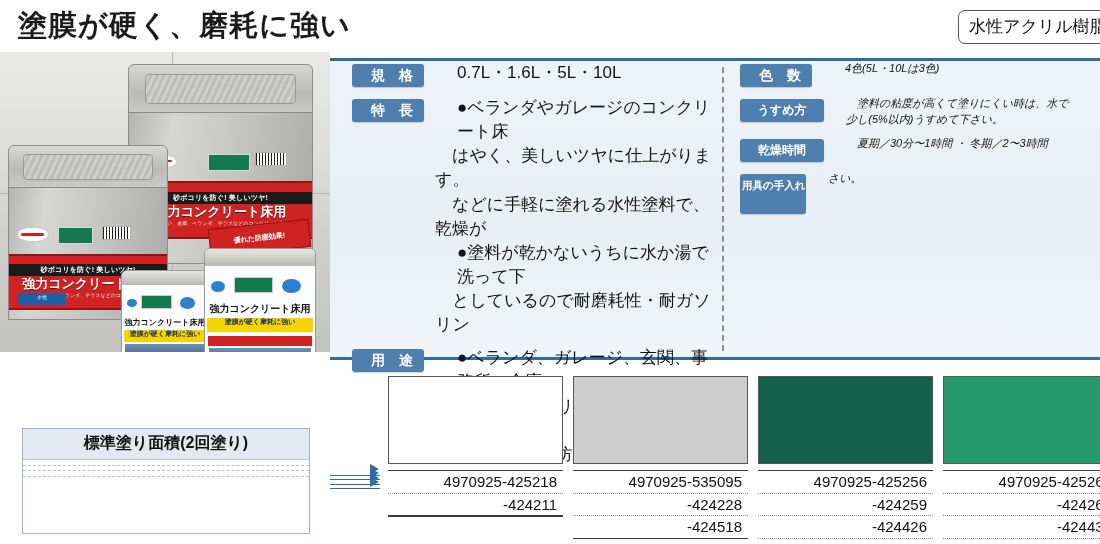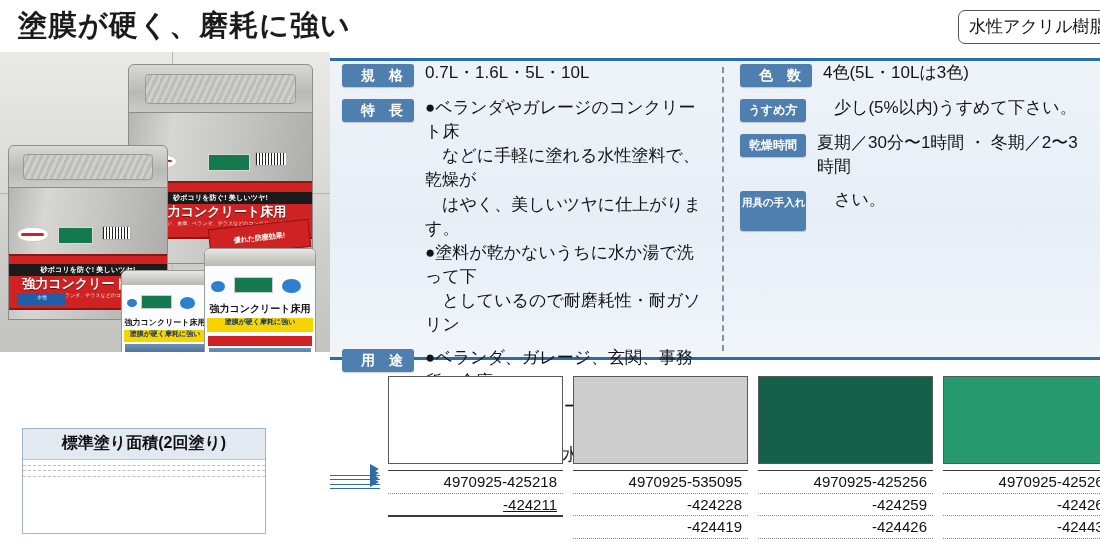--- a/index.html
+++ b/index.html
@@ -107,40 +107,40 @@
     position:absolute;left:330px;top:58px;width:770px;height:302px;
     background:linear-gradient(180deg,#eef3f8 0%,#e7eef6 55%,#f1f5fa 100%);
     border-top:3px solid #2d6ca6;border-bottom:3px solid #2d6ca6;
     box-sizing:border-box;
   }
   .spec-divider{
     position:absolute;left:392px;top:6px;bottom:6px;width:0;
     border-left:2px dashed #7e93a8;
   }
   .col{position:absolute;top:0;}
-  .col-l{left:12px;width:368px;}
+  .col-l{left:22px;width:368px;}
   .col-r{left:410px;width:348px;}
   .row{display:flex;align-items:flex-start;margin-bottom:9px;}
   .lbl{
     flex:0 0 auto;background:#4f7fae;color:#fff;border-radius:3px;
     font-size:14px;font-weight:700;line-height:1;
     padding:4px 5px 5px;text-align:center;margin-top:3px;
     box-shadow:0 1px 1px rgba(0,0,0,.18);white-space:nowrap;
   }
   .lbl.w2{width:62px;letter-spacing:14px;text-indent:14px;}
-  .lbl.w4{width:62px;font-size:12px;padding:5px 2px 6px;}
+  .lbl.w4{width:62px;font-size:12px;padding:5px 11px 6px;}
   .lbl.w5{width:62px;font-size:10.5px;padding:6px 2px 23px;}
   .val{margin-left:11px;font-size:17px;line-height:1.42;color:#141414;}
-  .val .bullet-line{display:block;}
+  .val .bullet-line{display:block;margin-left:22px;}
   .val .ind{display:block;text-indent:1em;}
-  .col-r .val{font-size:17px;}
+  .col-r .val{font-size:11px;font-style:italic;}
 
   
   .coverage{
-    position:absolute;left:22px;top:428px;width:244px;height:106px;
+    position:absolute;left:22px;top:428px;width:288px;height:106px;
     border:1px solid #9fb4c8;background:#fff;box-sizing:border-box;
   }
   .coverage .chead{
     background:#e2e9f0;border-bottom:1px solid #b9c7d6;
     font-size:16px;font-weight:700;text-align:center;padding:4px 0 5px;color:#111;
   }
   .coverage .crow{
     display:flex;justify-content:flex-end;align-items:baseline;
     font-size:13.5px;padding:2.5px 10px 2px 0;color:#111;white-space:nowrap;
     border-bottom:1px dashed #bfbfbf;
@@ -171,21 +171,21 @@
   }
   .swatch.light{color:#1a1a1a;}
   .swatch.dark{color:#ffffff;}
   .codes{margin-top:6px;}
   .code{
     font-size:15px;text-align:right;color:#111;padding:1px 6px 1px 0;
     line-height:1.3;white-space:nowrap;min-height:19px;box-sizing:border-box;
   }
   .code.solid-top{border-top:1.6px solid #3a3a3a;}
   .code.dash{border-top:1.5px dotted #8a8a8a;}
-  .code.solid-bot{border-bottom:1.6px solid #3a3a3a;text-decoration:underline;}
+  .code.solid-bot{border-bottom:1.6px solid #3a3a3a;}
   .code.blank{color:transparent;}
 </style>
 </head>
 <body>
 
 <div class="page">
 
   <div class="headline">塗膜が硬く、磨耗に強い</div>
   <div class="type-badge">水性アクリル樹脂塗料</div>
 
@@ -256,22 +256,22 @@
         <div class="row">
           <div class="lbl w2">規格</div>
           <div class="val">
             <span class="bullet-line">0.7L・1.6L・5L・10L</span>
           </div>
         </div>
         <div class="row">
           <div class="lbl w2">特長</div>
           <div class="val">
             <span class="bullet-line">●ベランダやガレージのコンクリート床</span>
+            <span class="ind">はやく、美しいツヤに仕上がります。</span>
             <span class="ind">などに手軽に塗れる水性塗料で、乾燥が</span>
-            <span class="ind">はやく、美しいツヤに仕上がります。</span>
             <span class="bullet-line">●塗料が乾かないうちに水か湯で洗って下</span>
             <span class="ind">としているので耐磨耗性・耐ガソリン</span>
           </div>
         </div>
         <div class="row">
           <div class="lbl w2">用途</div>
           <div class="val">
             <span class="bullet-line">●ベランダ、ガレージ、玄関、事務所、倉庫</span>
             <span class="ind">などのコンクリート床の防塵、美化、表</span>
             <span class="ind">示および簡易防水。</span>
@@ -281,20 +281,21 @@
     <div class="col col-r">
         <div class="row">
           <div class="lbl w2">色数</div>
           <div class="val">
             <span class="bullet-line">4色(5L・10Lは3色)</span>
           </div>
         </div>
         <div class="row">
           <div class="lbl w4">うすめ方</div>
           <div class="val">
+            <span class="bullet-line">塗料の粘度が高くて塗りにくい時は、水で</span>
             <span class="ind">少し(5%以内)うすめて下さい。</span>
           </div>
         </div>
         <div class="row">
           <div class="lbl w4">乾燥時間</div>
           <div class="val">
             <span class="bullet-line">夏期／30分〜1時間 ・ 冬期／2〜3時間</span>
           </div>
         </div>
         <div class="row">
@@ -355,21 +356,20 @@
             <div class="code dash solid-bot">-424211</div>
             <div class="code blank solid-top">&nbsp;</div>
             <div class="code blank">&nbsp;</div>
           </div>
         </div>
         <div class="cblock" style="left: 243px; width: 175px;">
           <div class="swatch light" style="background: rgb(205, 205, 205);"></div>
           <div class="codes">
             <div class="code solid-top">4970925-535095</div>
             <div class="code dash">-424228</div>
-            <div class="code dash">-424419</div>
             <div class="code dash solid-bot">-424518</div>
           </div>
         </div>
         <div class="cblock" style="left: 428px; width: 175px;">
           <div class="swatch dark" style="background: rgb(21, 96, 75);"></div>
           <div class="codes">
             <div class="code solid-top">4970925-425256</div>
             <div class="code dash">-424259</div>
             <div class="code dash">-424426</div>
             <div class="code dash solid-bot">-424525</div>

